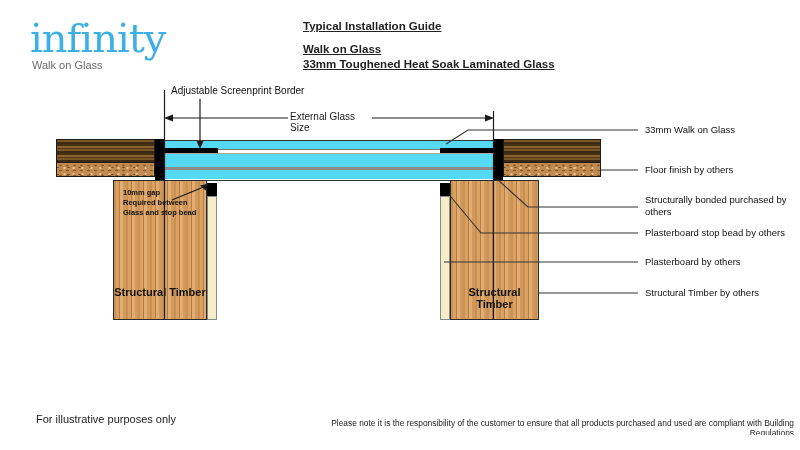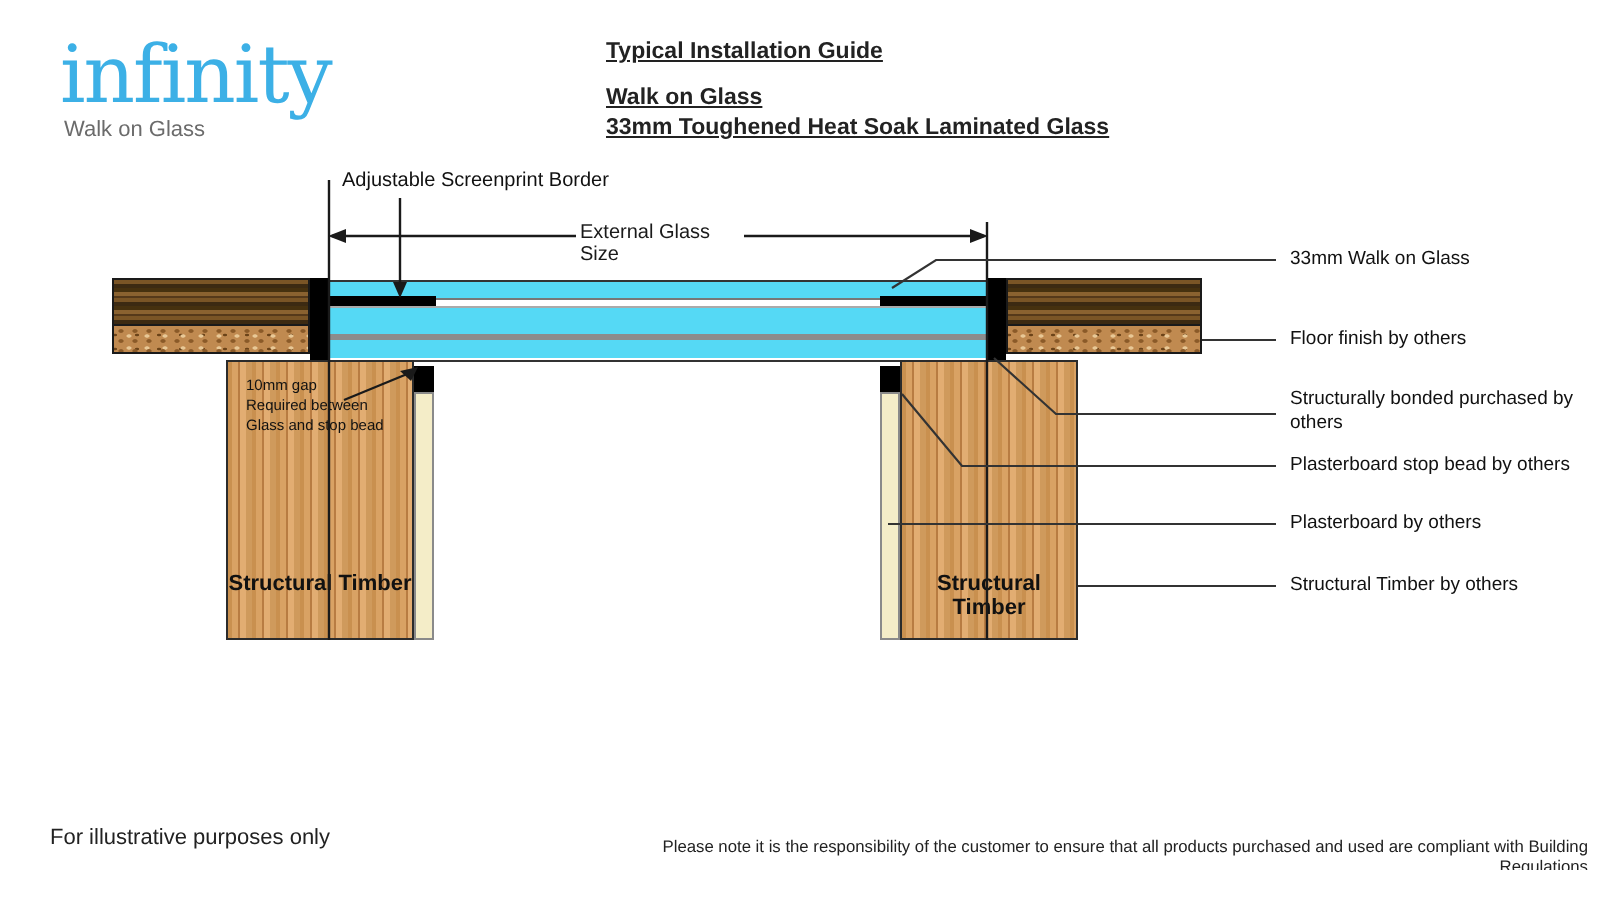--- a/index.html
+++ b/index.html
@@ -54,27 +54,27 @@
 
   
   .plasterboard{top:196px;width:10px;height:124px;box-sizing:border-box;
     background:var(--plasterboard);border:1px solid #8a8a8a;}
   .stop-bead{top:183px;width:10px;height:13px;background:var(--adhesive);}
 
   
   .anno{font-size:10px;color:#111;}
   .dim-label{top:111px;left:290px;width:80px;text-align:left;font-size:10px;}
   .screenprint-label{top:85px;left:171px;font-size:10px;}
-  .gap-note{top:188px;left:123px;font-size:7.5px;font-weight:normal;line-height:10px;color:#111;}
+  .gap-note{top:188px;left:123px;font-size:7.5px;font-weight:bold;line-height:10px;color:#111;}
 
   
   .callout{position:absolute;left:645px;width:152px;font-size:9.5px;line-height:12px;color:#111;}
 
   
-  .footer-left{position:absolute;left:25px;top:413px;font-size:11px;color:#222;}
+  .footer-left{position:absolute;left:36px;top:413px;font-size:11px;color:#222;}
   .footer-right{position:absolute;left:300px;right:6px;top:418px;font-size:8.4px;
                 color:#222;text-align:right;}
 
   
   svg.overlay{position:absolute;left:0;top:0;pointer-events:none;}
 </style>
 </head>
 <body>
 
 <div class="page">

